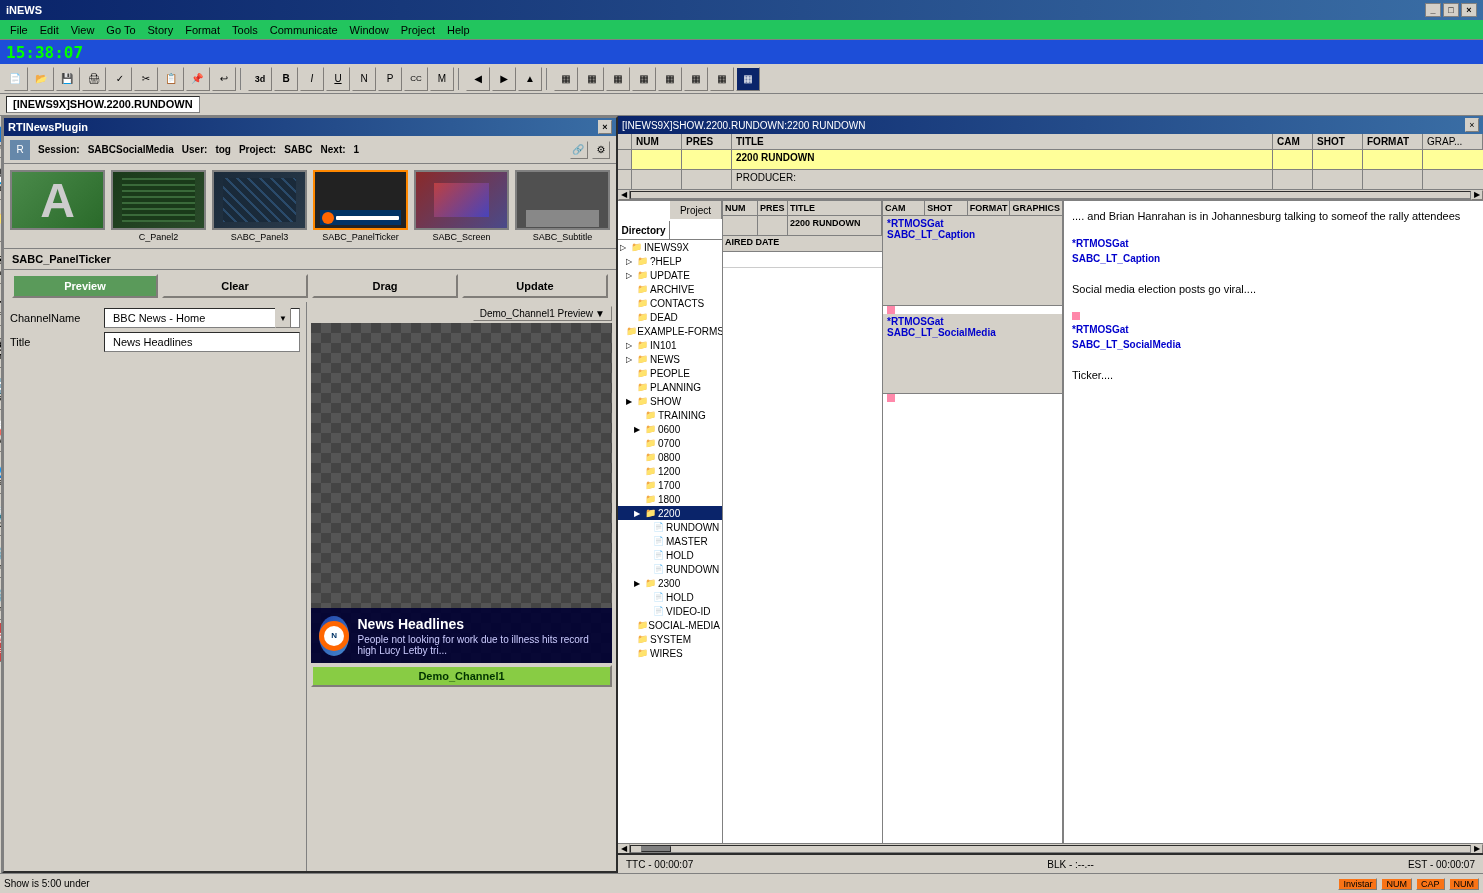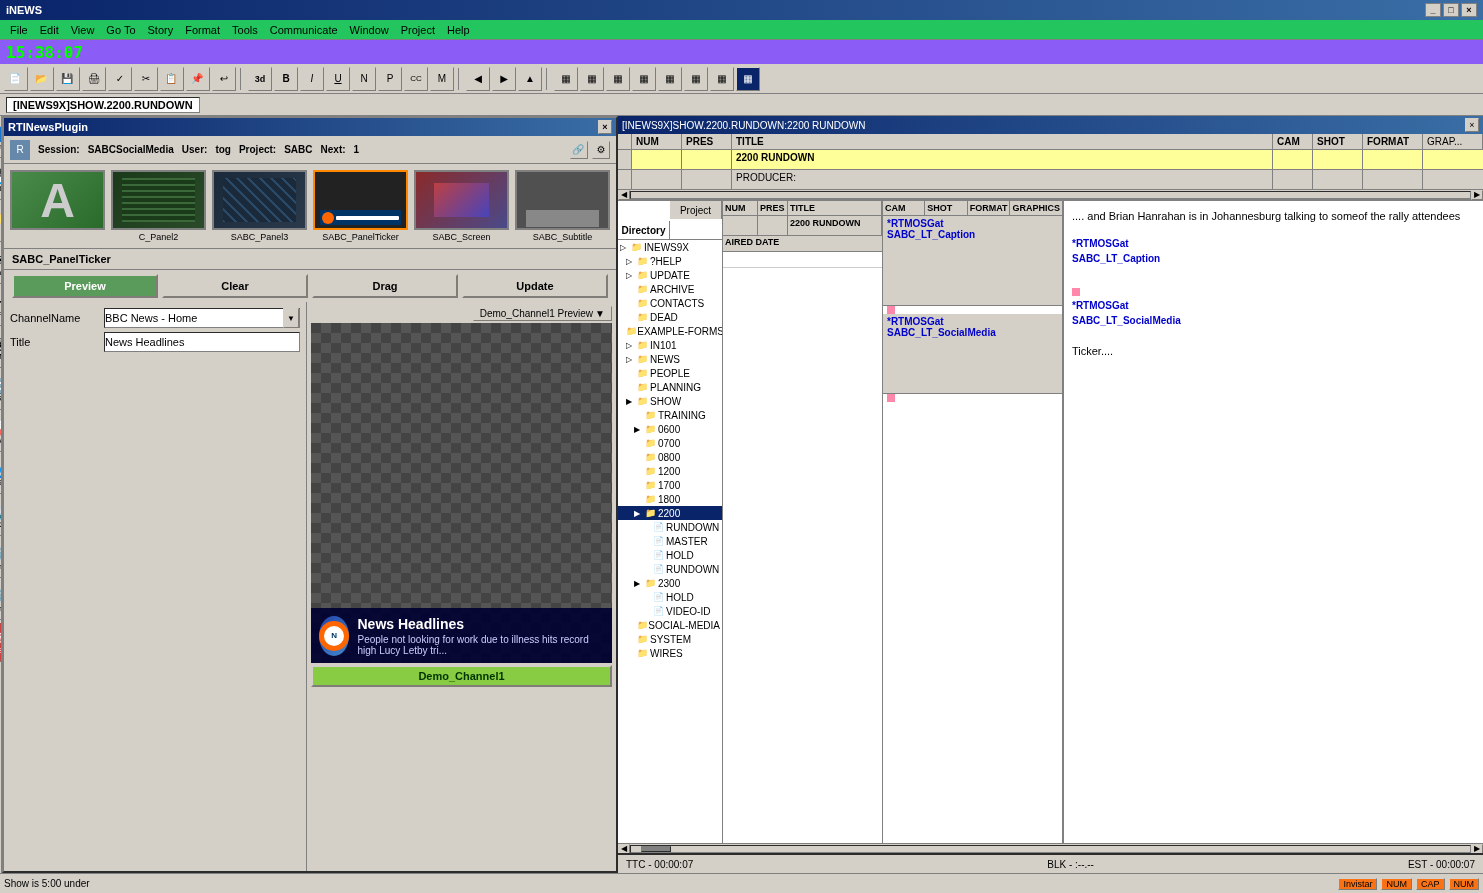--- a/index.html
+++ b/index.html
@@ -8,30 +8,30 @@
     
     .title-bar { background: linear-gradient(to right, #0a246a, #3a6ea5); color: white; height: 20px; display: flex; align-items: center; padding: 0 6px; font-size: 11px; font-weight: bold; }
     .title-bar-controls { margin-left: auto; display: flex; gap: 2px; }
     .title-bar-btn { width: 16px; height: 14px; background: #d4d0c8; border: 1px solid #808080; font-size: 9px; display: flex; align-items: center; justify-content: center; cursor: pointer; color: black; }
 
     
     .menu-bar { background: #22c55e; height: 20px; display: flex; align-items: center; padding: 0 4px; border-bottom: 1px solid #808080; }
     .menu-item { padding: 2px 6px; font-size: 11px; cursor: pointer; }
 
     
-    .clock-bar { background: #8b5cf6; height: 24px; display: flex; align-items: center; padding: 0 6px; }
+    .clock-bar { background: #1d4ed8; height: 24px; display: flex; align-items: center; padding: 0 6px; }
     .clock { color: #00ff00; font-family: monospace; font-size: 16px; font-weight: bold; }
 
     
     .toolbar { background: #d4d0c8; height: 30px; display: flex; align-items: center; padding: 2px 4px; gap: 2px; border-bottom: 1px solid #808080; }
     .toolbar-btn { width: 24px; height: 24px; background: #d4d0c8; border: 1px outset #d4d0c8; display: flex; align-items: center; justify-content: center; cursor: pointer; font-size: 10px; }
     .toolbar-separator { width: 4px; height: 22px; border-left: 1px solid #808080; margin: 0 2px; }
 
     
-    .path-bar { background: #d4d0c8; height: 22px; display: flex; align-items: center; padding: 2px 6px; border-bottom: 1px solid #808080; }
+    .path-bar { background: #d4d0c8; height: 22px; display: flex; padding: 2px 6px; border-bottom: 1px solid #808080; }
     .path-label { background: white; border: 1px inset #808080; padding: 1px 6px; font-size: 11px; font-weight: bold; }
 
     
     .main-content { display: flex; height: calc(893px - 20px - 20px - 24px - 30px - 22px - 20px); }
 
     
     .left-sidebar { width: 46px; background: #d4d0c8; border-right: 1px solid #808080; display: flex; flex-direction: column; align-items: center; padding: 2px 0; gap: 2px; overflow-y: auto; }
     .sidebar-btn { width: 40px; height: 40px; background: #d4d0c8; border: 1px outset #d4d0c8; display: flex; flex-direction: column; align-items: center; justify-content: center; cursor: pointer; font-size: 8px; text-align: center; }
     .sidebar-icon { font-size: 14px; }
 
@@ -65,21 +65,21 @@
     .ctrl-btn-preview { background: #5a9a5a; color: white; }
     .ctrl-btn-clear { background: #d4d0c8; color: black; }
     .ctrl-btn-drag { background: #d4d0c8; color: black; }
     .ctrl-btn-update { background: #d4d0c8; color: black; }
 
     
     .properties-area { display: flex; flex: 1; }
     .properties-panel { width: 303px; background: #d4d0c8; padding: 6px; border-right: 1px solid #808080; }
     .prop-row { display: flex; align-items: center; gap: 4px; margin-bottom: 4px; }
     .prop-label { width: 90px; font-size: 11px; }
-    .prop-input { flex: 1; height: 20px; border: 1px inset #808080; background: white; padding: 1px 0; font-size: 11px; display: flex; align-items: center; }
+    .prop-input { flex: 1; height: 20px; border: 1px inset #808080; background: white; padding: 1px 8px; font-size: 11px; display: flex; align-items: center; }
     .prop-dropdown-btn { width: 16px; height: 20px; background: #d4d0c8; border: 1px outset #d4d0c8; display: flex; align-items: center; justify-content: center; cursor: pointer; font-size: 8px; }
 
     
     .preview-area { flex: 1; background: #d4d0c8; padding: 4px; }
     .preview-header { display: flex; align-items: center; justify-content: flex-end; margin-bottom: 2px; }
     .preview-label { background: #d4d0c8; border: 1px outset #d4d0c8; padding: 1px 6px; font-size: 10px; display: flex; align-items: center; gap: 2px; cursor: pointer; }
     .preview-screen { width: 100%; height: 340px; background: repeating-conic-gradient(#555 0% 25%, #444 0% 50%) 0 0 / 20px 20px; position: relative; overflow: hidden; }
     .preview-ticker { position: absolute; bottom: 0; left: 0; right: 0; height: 55px; background: rgba(0,0,50,0.9); display: flex; align-items: center; padding: 4px 8px; gap: 8px; }
     .ticker-logo { width: 40px; height: 40px; background: linear-gradient(135deg, #2244aa, #4488cc); border-radius: 50%; display: flex; align-items: center; justify-content: center; }
     .ticker-logo-inner { width: 30px; height: 30px; background: #ff6600; border-radius: 50%; display: flex; align-items: center; justify-content: center; }
@@ -637,20 +637,21 @@
         </div>
         <div style="flex:1;background:white;"></div>
       </div>
 
       <div class="right-preview">
         <div class="right-preview-text">.... and Brian Hanrahan is in Johannesburg talking to someof the rally attendees</div>
         <div style="height:8px;"></div>
         <div style="color:#0000cc;font-size:10px;font-weight:bold;padding:2px 4px;">*RTMOSGat</div>
         <div style="color:#0000cc;font-size:10px;font-weight:bold;padding:2px 4px;">SABC_LT_Caption</div>
         <div style="height:12px;"></div>
+        <div class="right-preview-text">Social media election posts go viral....</div>
         <div style="height:8px;"></div>
         <div style="display:flex;align-items:center;padding:2px 4px;">
           <div style="width:8px;height:8px;background:#ff88aa;margin-right:4px;"></div>
         </div>
         <div style="color:#0000cc;font-size:10px;font-weight:bold;padding:2px 4px;">*RTMOSGat</div>
         <div style="color:#0000cc;font-size:10px;font-weight:bold;padding:2px 4px;">SABC_LT_SocialMedia</div>
         <div style="height:12px;"></div>
         <div class="right-preview-text">Ticker....</div>
       </div>
     </div>

